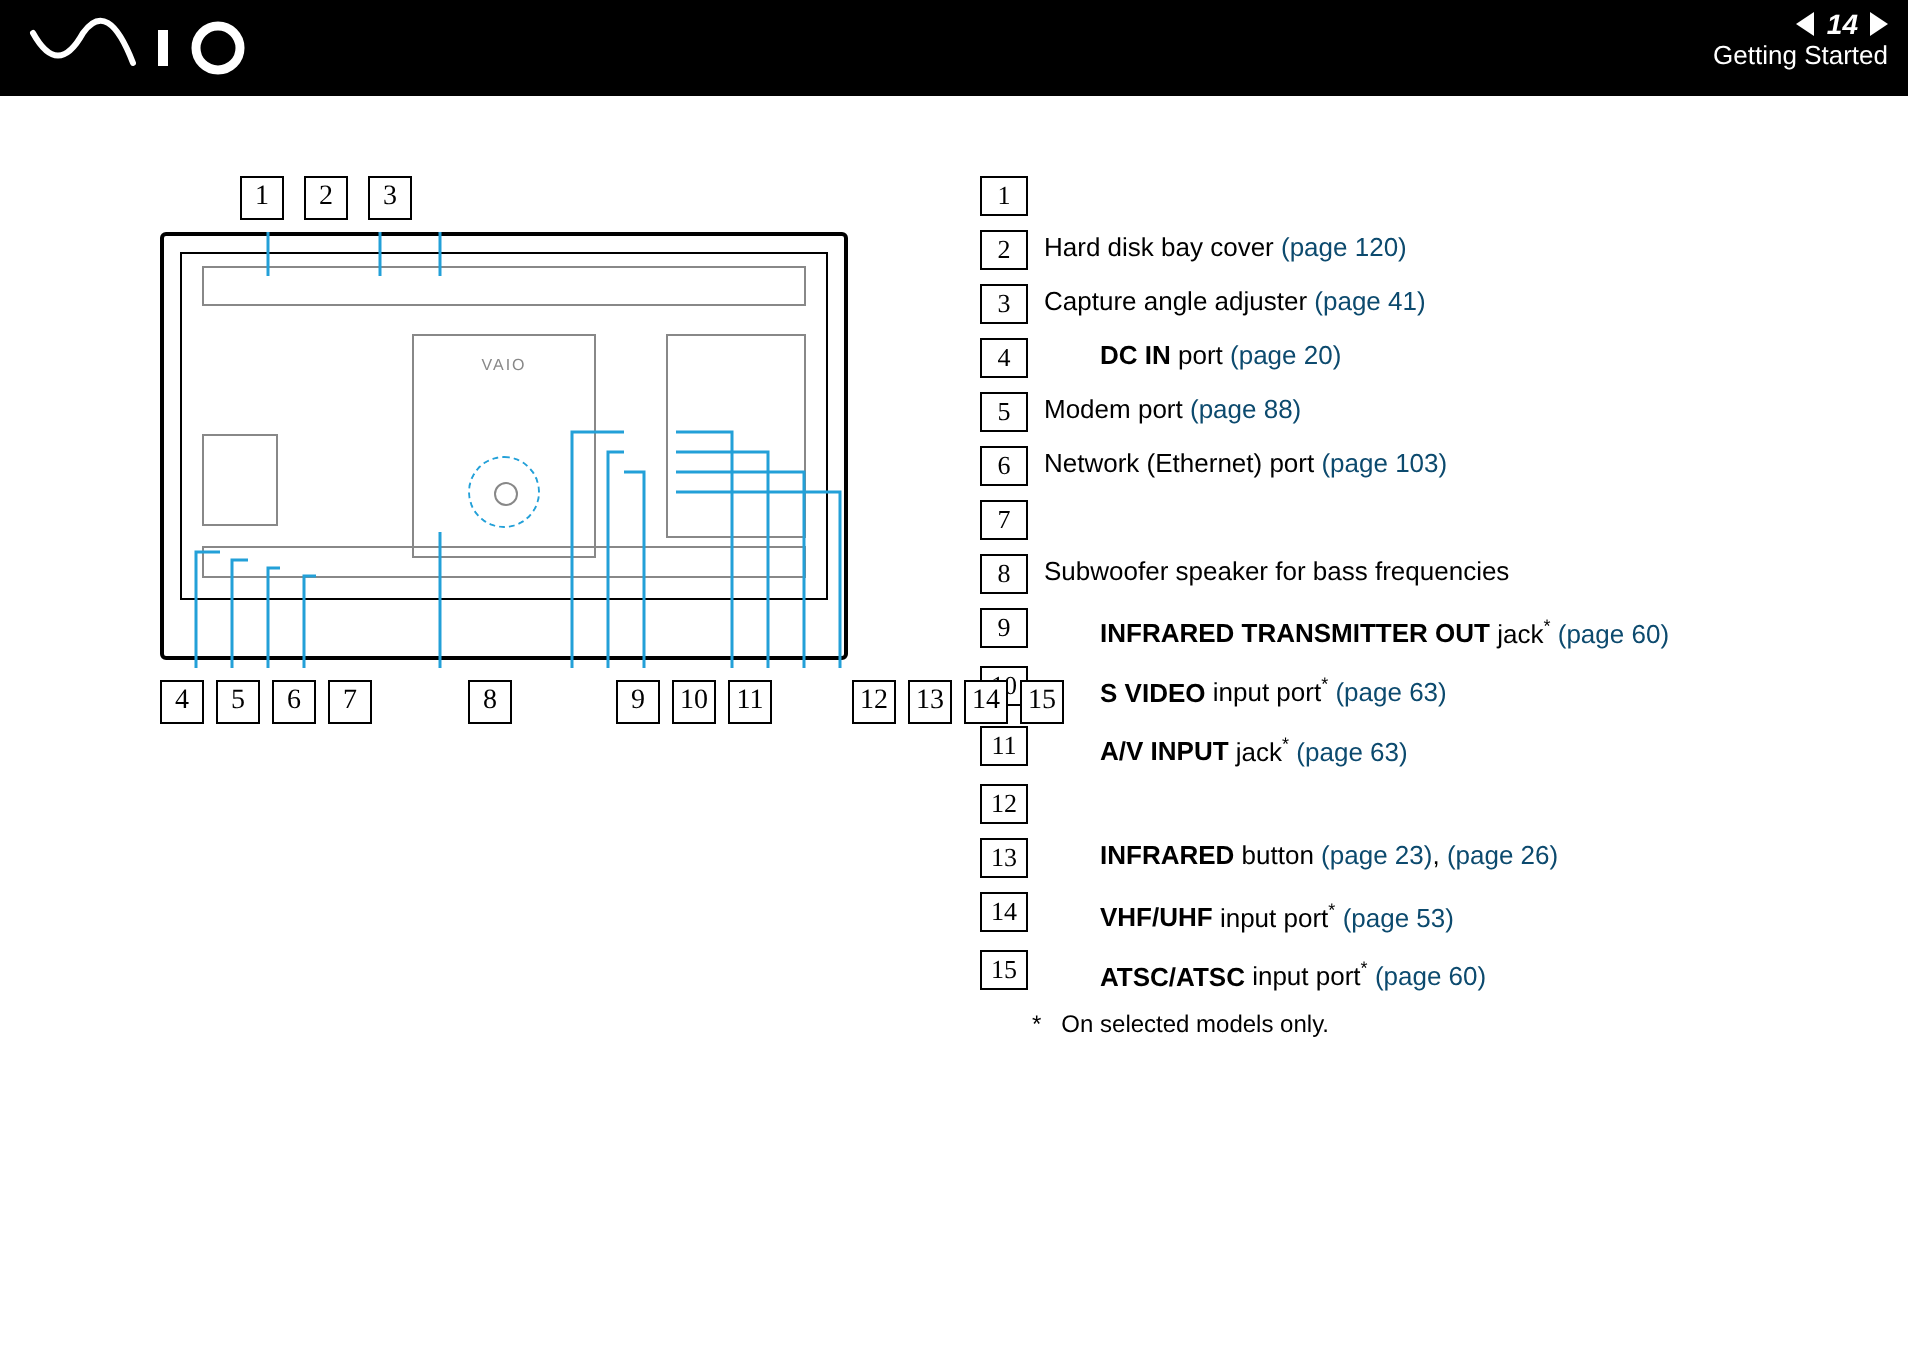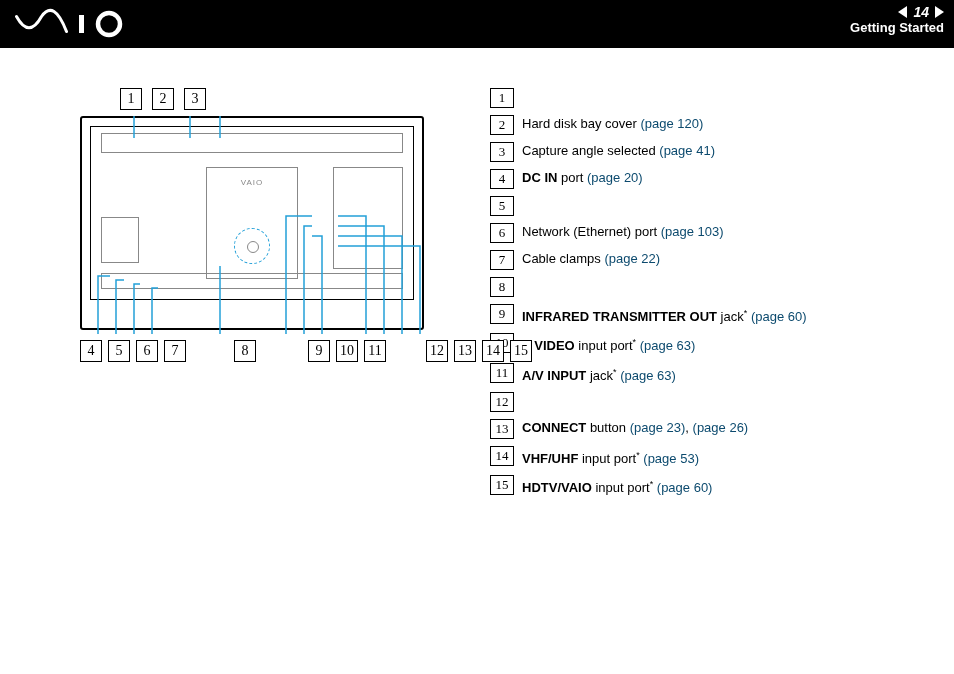--- a/index.html
+++ b/index.html
@@ -46,21 +46,21 @@
     align-items: center;
     justify-content: flex-end;
     gap: 6px;
   }
   .page-num {
     font-style: italic;
     font-weight: bold;
     font-size: 14px;
   }
   .section-title {
-    font-weight: bold;
+    font-weight: normal;
   }
   .tri {
     width: 0; height: 0;
     border-top: 6px solid transparent;
     border-bottom: 6px solid transparent;
   }
   .tri-left { border-right: 9px solid #fff; }
   .tri-right { border-left: 9px solid #fff; }
 
   
@@ -173,21 +173,21 @@
     min-width: 18px;
     height: 18px;
     display: inline-flex;
     align-items: center;
     justify-content: center;
     font-family: "Times New Roman", serif;
     font-size: 13px;
     padding: 0 2px;
   }
   .legend-text { flex:1; }
-  .legend-text b { font-weight: bold; }
+  .legend-text b { font-weight: bold; margin-left: 28px; }
   .link { color: #0c4a6e; }
   sup.ast { font-size: 9px; vertical-align: super; }
   .footnote {
     margin-top: 4px;
     margin-left: 26px;
     font-size: 12px;
   }
   .footnote .star { margin-right: 10px; }
 </style>
 </head>
@@ -292,63 +292,65 @@
     <div class="right-col" id="legend">
         <div class="legend-item">
           <div class="legend-box">1</div>
         </div>
         <div class="legend-item">
           <div class="legend-box">2</div>
           <div class="legend-text"><span>Hard disk bay cover </span><span class="link">(page 120)</span></div>
         </div>
         <div class="legend-item">
           <div class="legend-box">3</div>
-          <div class="legend-text"><span>Capture angle selected </span><span class="link">(page 41)</span></div>
+          <div class="legend-text"><span>Capture angle adjuster </span><span class="link">(page 41)</span></div>
         </div>
         <div class="legend-item">
           <div class="legend-box">4</div>
           <div class="legend-text"><b>DC IN</b><span> port </span><span class="link">(page 20)</span></div>
         </div>
         <div class="legend-item">
           <div class="legend-box">5</div>
+          <div class="legend-text"><span>Modem port </span><span class="link">(page 88)</span></div>
         </div>
         <div class="legend-item">
           <div class="legend-box">6</div>
           <div class="legend-text"><span>Network (Ethernet) port </span><span class="link">(page 103)</span></div>
         </div>
         <div class="legend-item">
           <div class="legend-box">7</div>
-          <div class="legend-text"><span>Cable clamps </span><span class="link">(page 22)</span></div>
         </div>
         <div class="legend-item">
           <div class="legend-box">8</div>
+          <div class="legend-text"><span>Subwoofer speaker for bass frequencies</span></div>
         </div>
         <div class="legend-item">
           <div class="legend-box">9</div>
           <div class="legend-text"><b>INFRARED TRANSMITTER OUT</b><span> jack</span><sup class="ast">*</sup> <span class="link">(page 60)</span></div>
         </div>
         <div class="legend-item">
           <div class="legend-box">10</div>
           <div class="legend-text"><b>S VIDEO</b><span> input port</span><sup class="ast">*</sup> <span class="link">(page 63)</span></div>
         </div>
         <div class="legend-item">
           <div class="legend-box">11</div>
           <div class="legend-text"><b>A/V INPUT</b><span> jack</span><sup class="ast">*</sup> <span class="link">(page 63)</span></div>
         </div>
         <div class="legend-item">
           <div class="legend-box">12</div>
         </div>
         <div class="legend-item">
           <div class="legend-box">13</div>
-          <div class="legend-text"><b>CONNECT</b><span> button </span><span class="link">(page 23)</span>, <span class="link">(page 26)</span></div>
+          <div class="legend-text"><b>INFRARED</b><span> button </span><span class="link">(page 23)</span>, <span class="link">(page 26)</span></div>
         </div>
         <div class="legend-item">
           <div class="legend-box">14</div>
           <div class="legend-text"><b>VHF/UHF</b><span> input port</span><sup class="ast">*</sup> <span class="link">(page 53)</span></div>
         </div>
         <div class="legend-item">
           <div class="legend-box">15</div>
-          <div class="legend-text"><b>HDTV/VAIO</b><span> input port</span><sup class="ast">*</sup> <span class="link">(page 60)</span></div>
-        </div>
+          <div class="legend-text"><b>ATSC/ATSC</b><span> input port</span><sup class="ast">*</sup> <span class="link">(page 60)</span></div>
+        </div>
+        <div class="footnote"><span class="star">*</span><span>On selected models only.</span></div>
       </div>
 
   </div>
 </div>
 
 </body></html>

